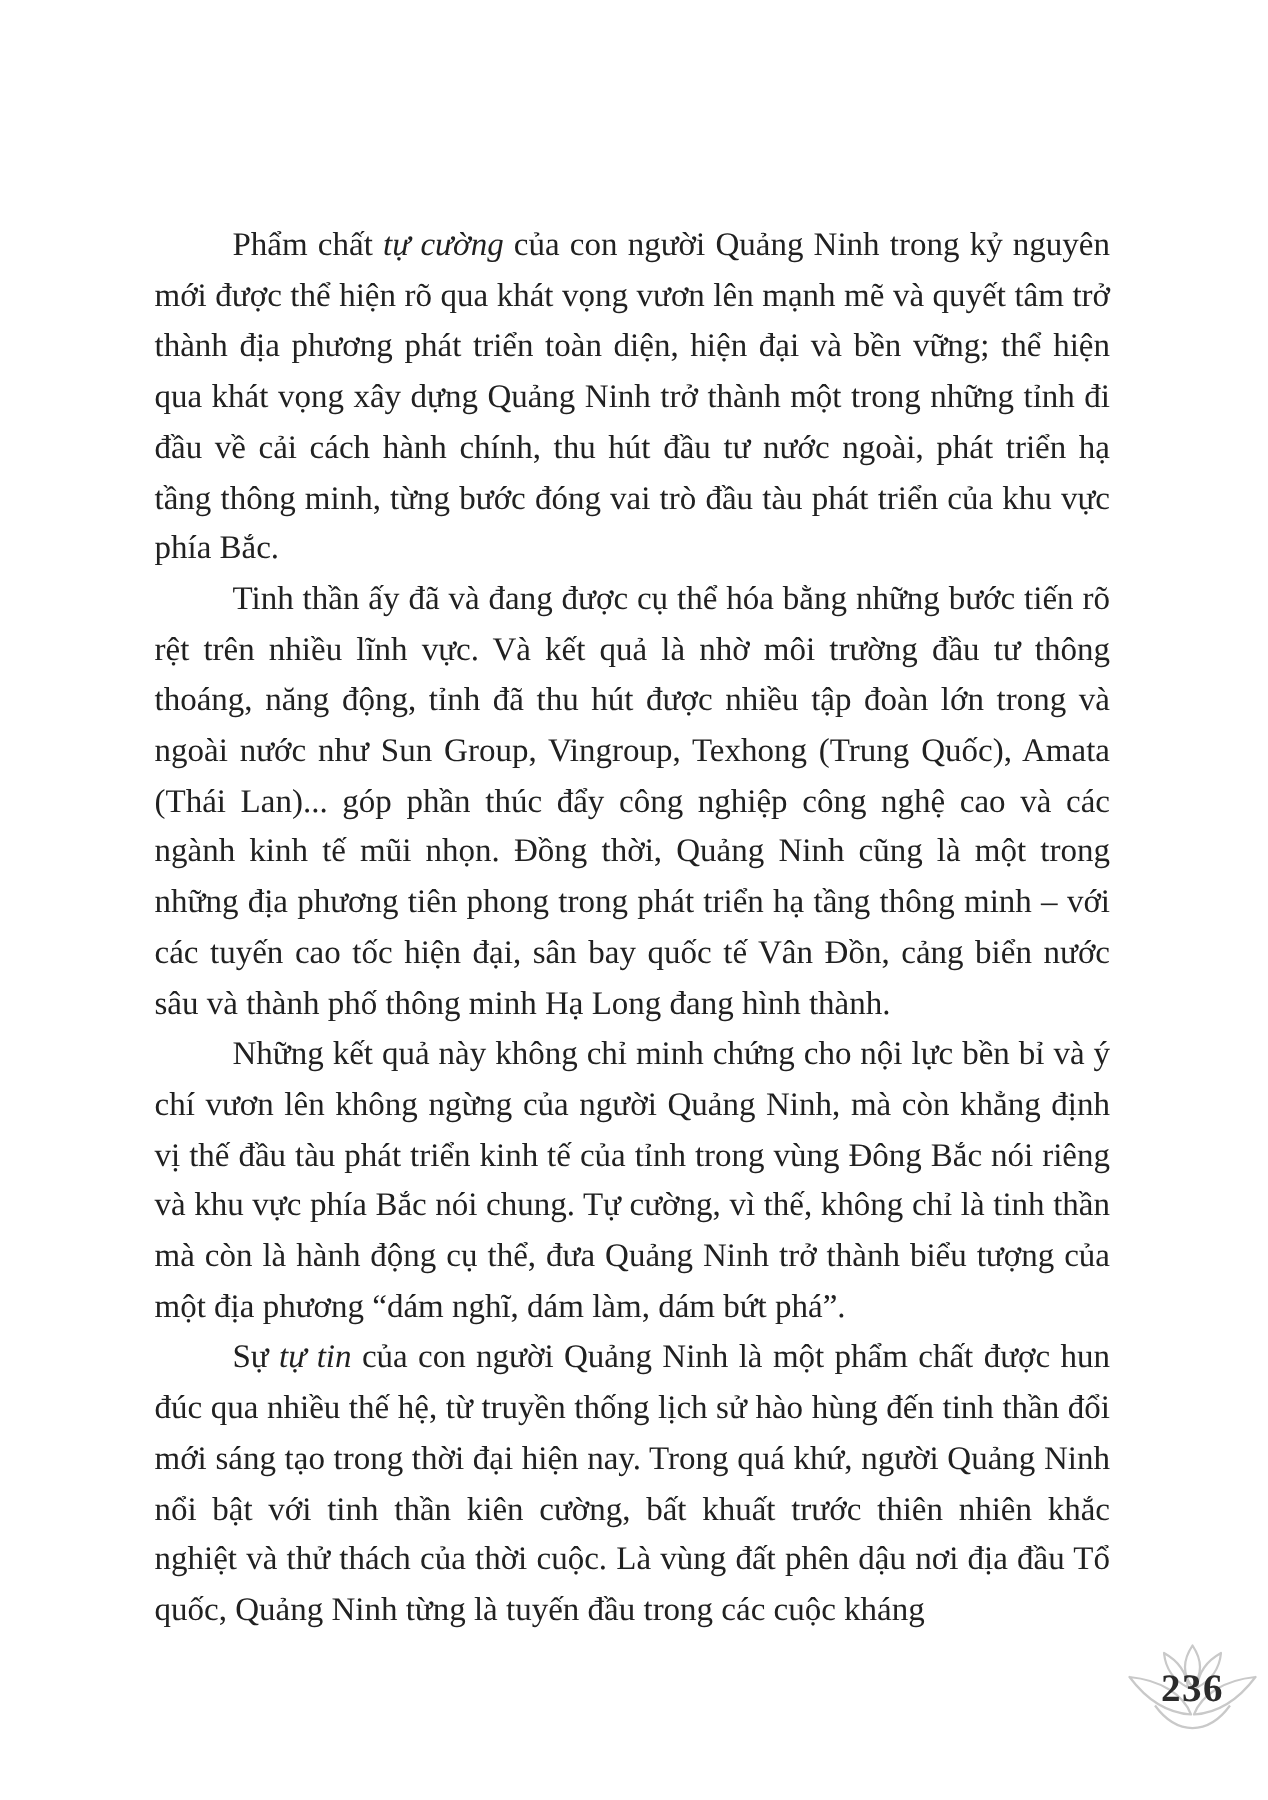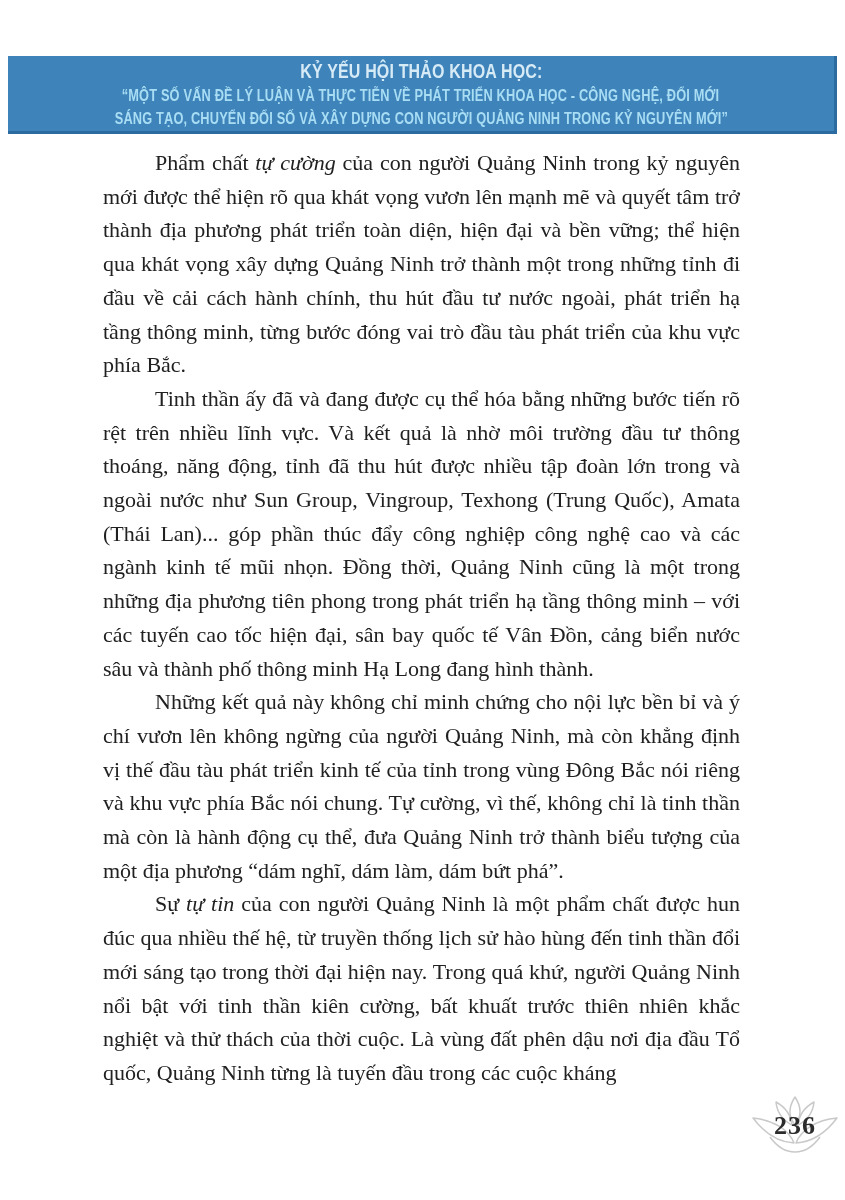--- a/index.html
+++ b/index.html
@@ -96,25 +96,20 @@
     font-size: 26px;
     letter-spacing: 1px;
     color: #2b2b2b;
   }
 </style>
 </head>
 <body>
 
 <div class="page">
 
-  <div class="header-band">
-    <span class="header-line l1">KỶ YẾU HỘI THẢO KHOA HỌC:</span>
-    <span class="header-line l2">“MỘT SỐ VẤN ĐỀ LÝ LUẬN VÀ THỰC TIỄN VỀ PHÁT TRIỂN KHOA HỌC - CÔNG NGHỆ, ĐỔI MỚI</span>
-    <span class="header-line l3">SÁNG TẠO, CHUYỂN ĐỔI SỐ VÀ XÂY DỰNG CON NGƯỜI QUẢNG NINH TRONG KỶ NGUYÊN MỚI”</span>
-  </div>
 
   <div class="page-text">
       <p class="para"><span class="">Phẩm chất </span><span class="italic">tự cường</span><span class=""> của con người Quảng Ninh trong kỷ nguyên mới được thể hiện rõ qua khát vọng vươn lên mạnh mẽ và quyết tâm trở thành địa phương phát triển toàn diện, hiện đại và bền vững; thể hiện qua khát vọng xây dựng Quảng Ninh trở thành một trong những tỉnh đi đầu về cải cách hành chính, thu hút đầu tư nước ngoài, phát triển hạ tầng thông minh, từng bước đóng vai trò đầu tàu phát triển của khu vực phía Bắc.</span></p>
       <p class="para"><span class="">Tinh thần ấy đã và đang được cụ thể hóa bằng những bước tiến rõ rệt trên nhiều lĩnh vực. Và kết quả là nhờ môi trường đầu tư thông thoáng, năng động, tỉnh đã thu hút được nhiều tập đoàn lớn trong và ngoài nước như Sun Group, Vingroup, Texhong (Trung Quốc), Amata (Thái Lan)... góp phần thúc đẩy công nghiệp công nghệ cao và các ngành kinh tế mũi nhọn. Đồng thời, Quảng Ninh cũng là một trong những địa phương tiên phong trong phát triển hạ tầng thông minh – với các tuyến cao tốc hiện đại, sân bay quốc tế Vân Đồn, cảng biển nước sâu và thành phố thông minh Hạ Long đang hình thành.</span></p>
       <p class="para"><span class="">Những kết quả này không chỉ minh chứng cho nội lực bền bỉ và ý chí vươn lên không ngừng của người Quảng Ninh, mà còn khẳng định vị thế đầu tàu phát triển kinh tế của tỉnh trong vùng Đông Bắc nói riêng và khu vực phía Bắc nói chung. Tự cường, vì thế, không chỉ là tinh thần mà còn là hành động cụ thể, đưa Quảng Ninh trở thành biểu tượng của một địa phương “dám nghĩ, dám làm, dám bứt phá”.</span></p>
       <p class="para"><span class="">Sự </span><span class="italic">tự tin</span><span class=""> của con người Quảng Ninh là một phẩm chất được hun đúc qua nhiều thế hệ, từ truyền thống lịch sử hào hùng đến tinh thần đổi mới sáng tạo trong thời đại hiện nay. Trong quá khứ, người Quảng Ninh nổi bật với tinh thần kiên cường, bất khuất trước thiên nhiên khắc nghiệt và thử thách của thời cuộc. Là vùng đất phên dậu nơi địa đầu Tổ quốc, Quảng Ninh từng là tuyến đầu trong các cuộc kháng</span></p>
     </div>
 
   <div class="page-footer">
     <div class="lotus-wrap">

